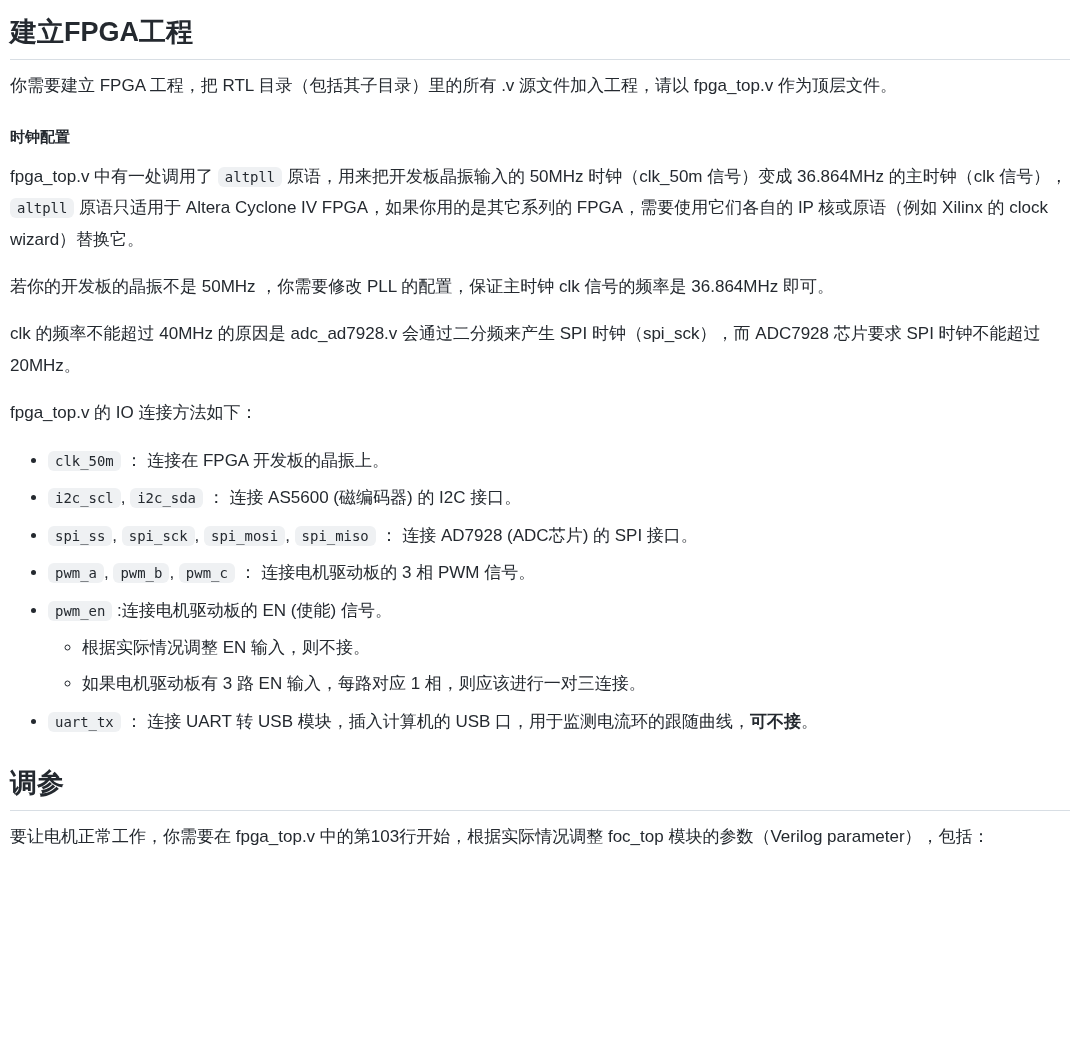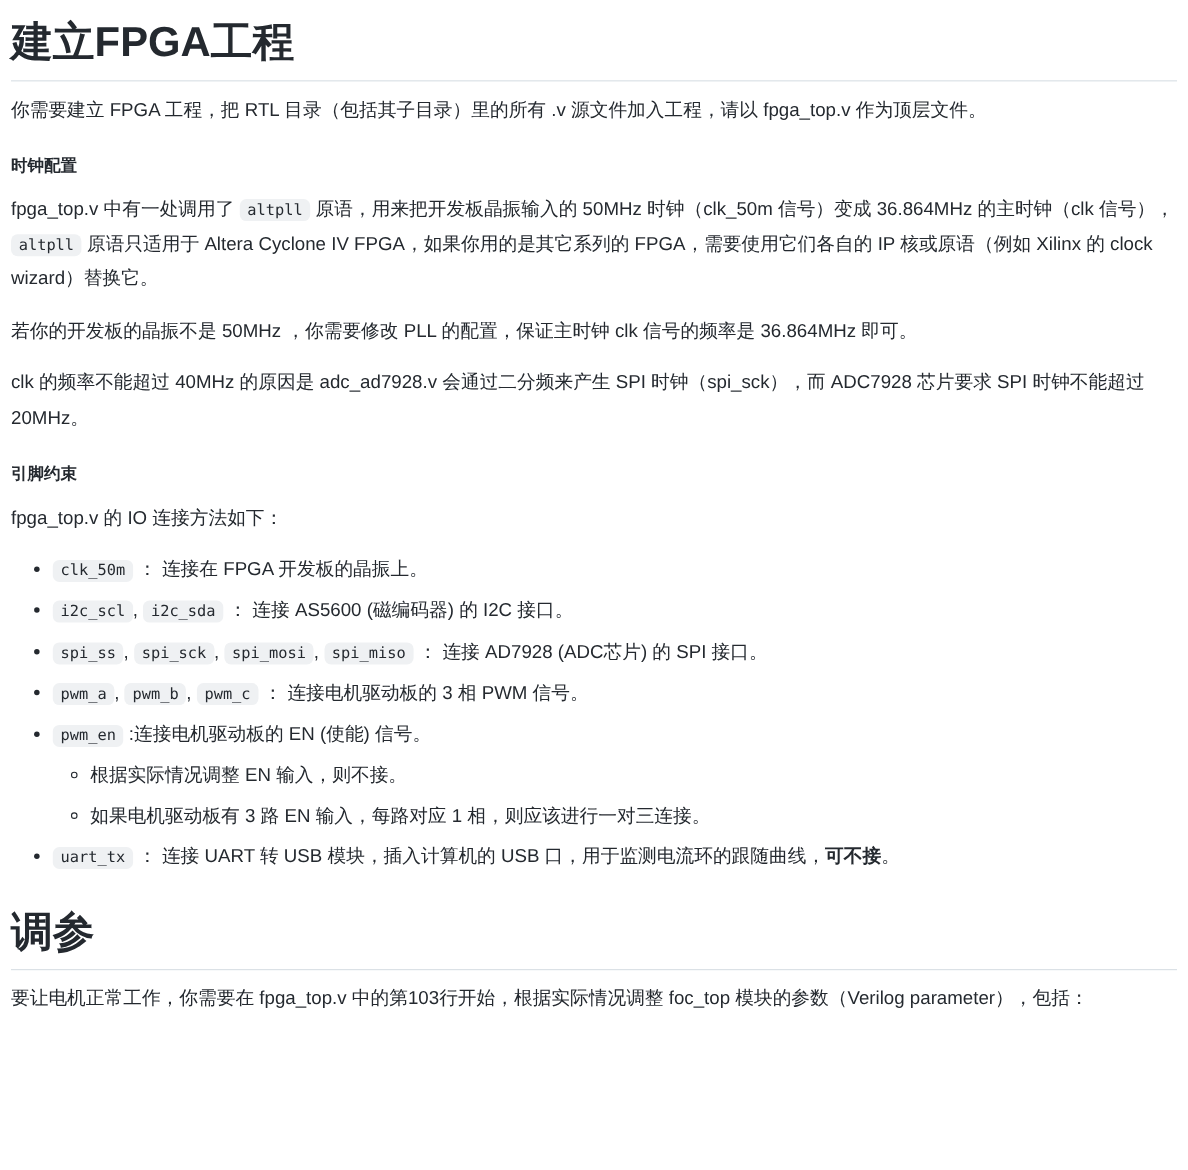--- a/index.html
+++ b/index.html
@@ -18,21 +18,21 @@
   }
   .page {
     width: 1080px;
     height: 1064px;
     overflow: hidden;
     padding: 0 10px;
     font-size: 17px;
     line-height: 1.85;
   }
   h1.md-h1 {
-    font-size: 38px;
+    font-size: 27px;
     line-height: 1.25;
     font-weight: 700;
     margin: 16px 0 10px 0;
     padding-bottom: 9px;
     border-bottom: 1px solid var(--border-color);
   }
   h1.md-h1.later { margin-top: 30px; }
   h3.md-h3 {
     font-size: 15px;
     line-height: 1.3;
@@ -68,21 +68,20 @@
 <div class="page">
 
   <h1 class="md-h1">建立FPGA工程</h1>
   <p class="md-p">你需要建立 FPGA 工程，把 RTL 目录（包括其子目录）里的所有 .v 源文件加入工程，请以 fpga_top.v 作为顶层文件。</p>
 
   <h3 class="md-h3">时钟配置</h3>
   <p class="md-p">fpga_top.v 中有一处调用了 <code>altpll</code> 原语，用来把开发板晶振输入的 50MHz 时钟（clk_50m 信号）变成 36.864MHz 的主时钟（clk 信号）， <code>altpll</code> 原语只适用于 Altera Cyclone IV FPGA，如果你用的是其它系列的 FPGA，需要使用它们各自的 IP 核或原语（例如 Xilinx 的 clock wizard）替换它。</p>
   <p class="md-p">若你的开发板的晶振不是 50MHz ，你需要修改 PLL 的配置，保证主时钟 clk 信号的频率是 36.864MHz 即可。</p>
   <p class="md-p">clk 的频率不能超过 40MHz 的原因是 adc_ad7928.v 会通过二分频来产生 SPI 时钟（spi_sck），而 ADC7928 芯片要求 SPI 时钟不能超过 20MHz。</p>
 
-  <h3 class="md-h3">引脚约束</h3>
   <p class="md-p">fpga_top.v 的 IO 连接方法如下：</p>
 
   <ul class="md-ul">
     <li>
       <span><code>clk_50m</code> ： 连接在 FPGA 开发板的晶振上。</span>
     </li>
     <li>
       <span><code>i2c_scl</code>, <code>i2c_sda</code> ： 连接 AS5600 (磁编码器) 的 I2C 接口。</span>
     </li>
     <li>

